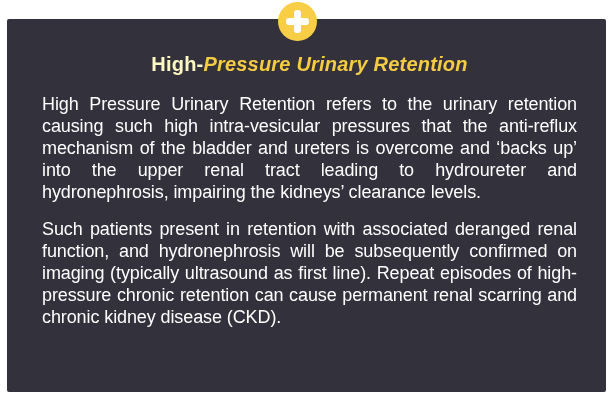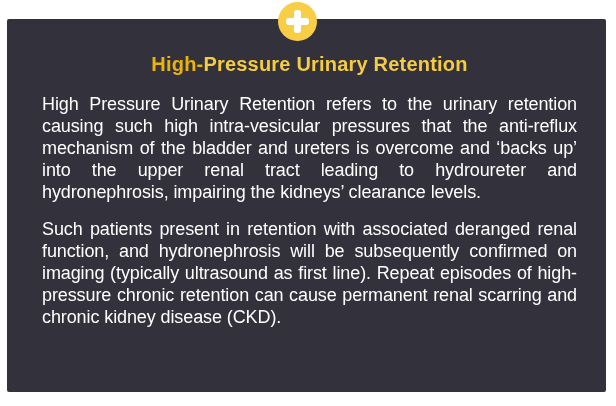--- a/index.html
+++ b/index.html
@@ -62,22 +62,22 @@
   }
   .title {
     margin: 0;
     text-align: center;
     font-size: 20px;
     line-height: 23px;
     font-weight: 700;
     letter-spacing: 0.2px;
     white-space: nowrap;
   }
-  .title .t-prefix { color: #eab308; }
-  .title .t-highlight { color: var(--accent); }
+  .title .t-prefix { color: #fef9c3; }
+  .title .t-highlight { color: var(--accent); font-style: italic; }
   .card p {
     margin: 15px 0 0 0;
     font-size: 18px;
     line-height: 22px;
     font-weight: 500;
     letter-spacing: -0.1px;
     color: var(--text);
     text-align: justify;
   }
   .card p.first { margin-top: 17px; }

